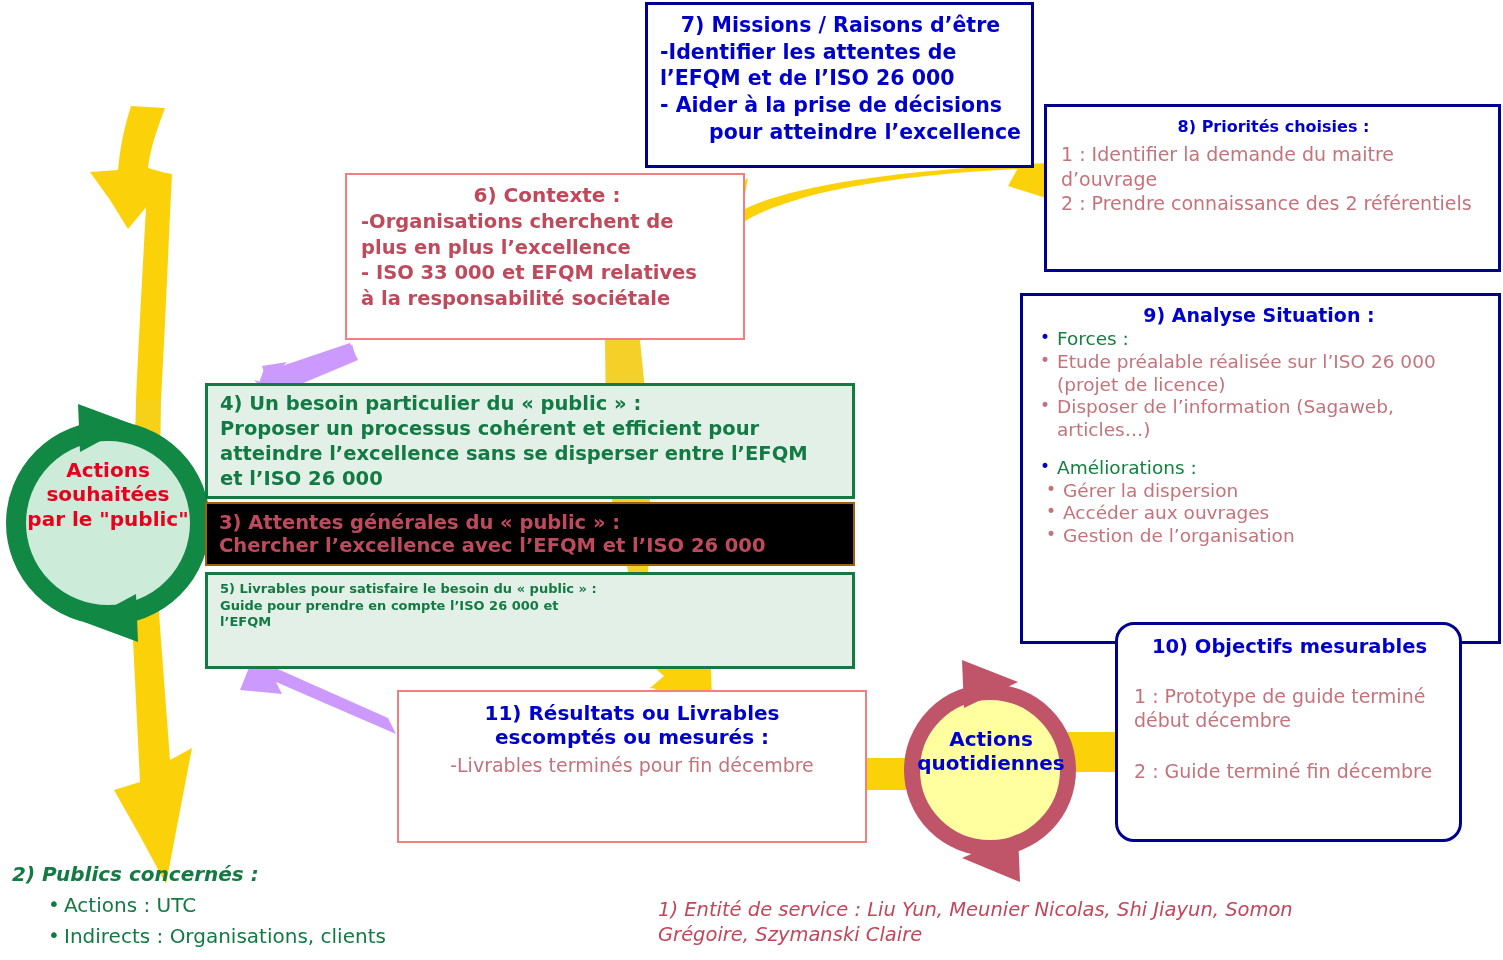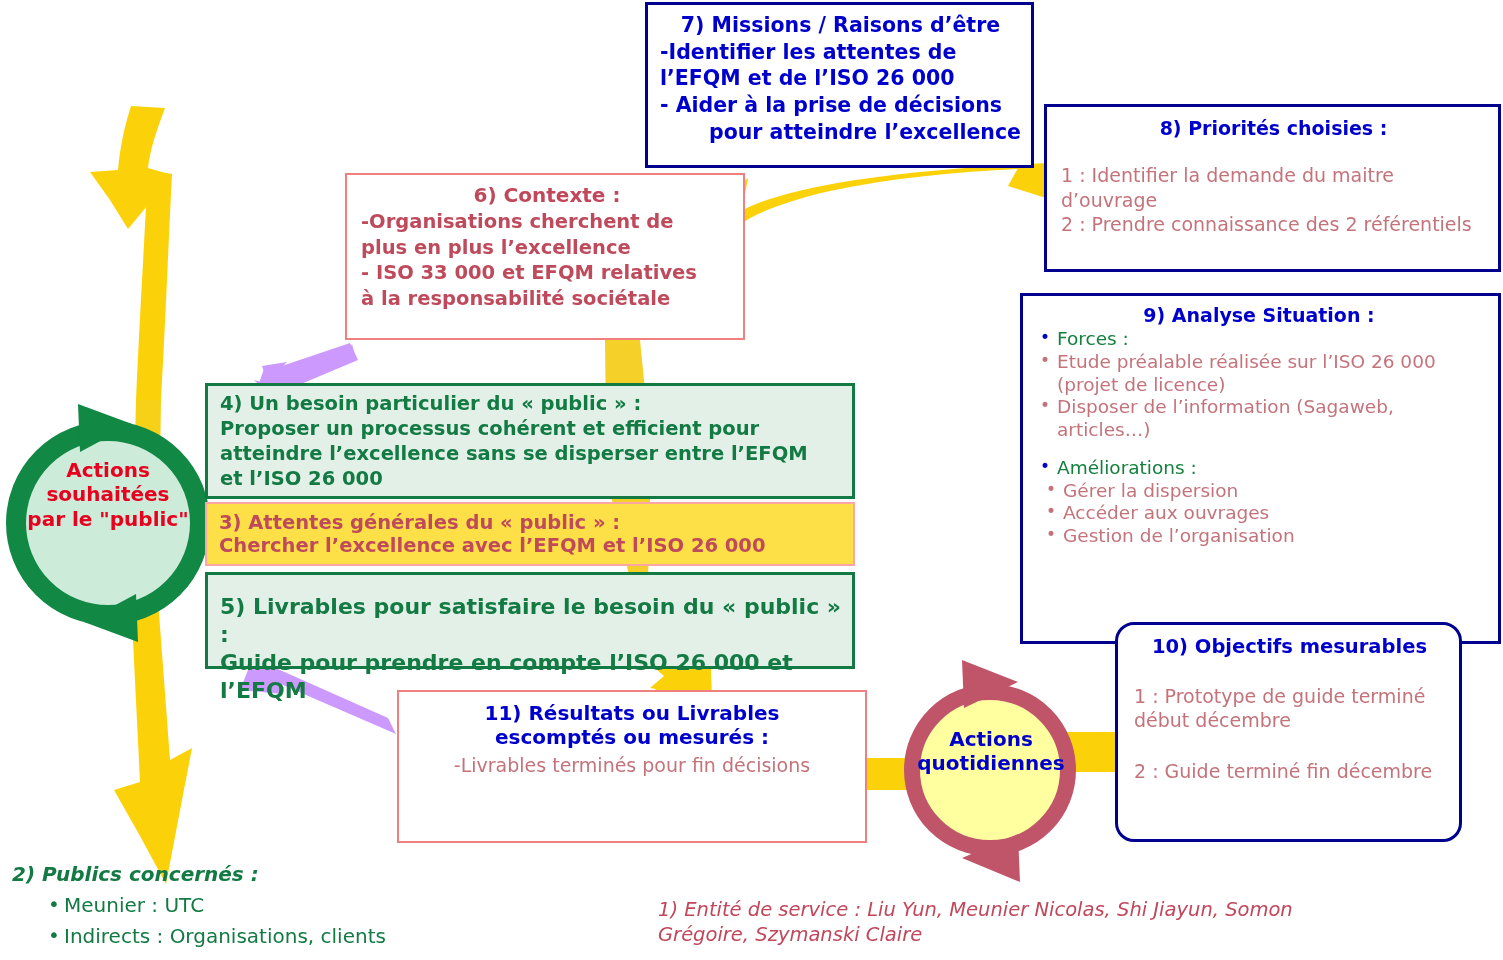--- a/index.html
+++ b/index.html
@@ -33,22 +33,22 @@
     border: 3px solid #00008f;
   }
   .box-pink {
     border: 2px solid #f08080;
   }
   .box-green {
     border: 3px solid #127a42;
     background: #e2f0e8;
   }
   .box-green-thin {
-    border: 2px solid #fca5a5;
-    background: #fde047;
+    border: 2px solid #a16207;
+    background: #000000;
   }
   .title-blue {
     color: #0000cc;
     font-weight: bold;
     text-align: center;
   }
   .title-red {
     color: #c1475b;
     font-weight: bold;
     text-align: center;
@@ -67,21 +67,21 @@
     padding: 7px 10px 15px 12px;
     font-size: 20.5px;
     line-height: 1.30;
   }
   #box7 .hd { text-align: center; }
   
   #box8 {
     left: 1044px; top: 104px; width: 457px; height: 168px;
     padding: 10px 12px 0 14px;
   }
-  #box8 .hd { font-size: 19px; margin-bottom: 24px; }
+  #box8 .hd { font-size: 16px; margin-bottom: 6px; }
   #box8 .ln { font-size: 19px; color: #c4737b; line-height: 1.30; }
   
   #box9 {
     left: 1020px; top: 293px; width: 481px; height: 351px;
     padding: 8px 17px 0 14px;
   }
   #box9 .hd { font-size: 19px; margin-bottom: 2px; }
   #box9 ul { list-style: none; margin: 0; padding: 0; }
   #box9 li {
     position: relative;
@@ -131,22 +131,22 @@
     left: 205px; top: 502px; width: 650px; height: 64px;
     padding: 7px 8px 0 12px;
     font-size: 19.5px;
     line-height: 1.20;
     color: #bf4a5c;
     font-weight: bold;
   }
   
   #box5 {
     left: 205px; top: 572px; width: 650px; height: 97px;
-    padding: 18px 8px 0 12px;
-    font-size: 22px;
+    padding: 6px 8px 0 12px;
+    font-size: 13px;
     line-height: 1.28;
   }
   
   #box11 {
     left: 397px; top: 690px; width: 470px; height: 153px;
     padding: 10px 12px 0 12px;
   }
   #box11 .hd { font-size: 20px; line-height: 1.18; }
   #box11 .ln { font-size: 19px; color: #c4737b; text-align: center; margin-top: 5px; }
   
@@ -309,38 +309,38 @@
 
   <div class="box box-green" id="box5">
     <div class="body-green">5) Livrables pour satisfaire le besoin du « public » :</div>
     <div class="body-green">Guide pour prendre en compte l’ISO 26 000 et</div>
     <div class="body-green">l’EFQM</div>
   </div>
 
   <div class="box box-pink" id="box11">
     <div class="hd title-blue">11) Résultats ou Livrables</div>
     <div class="hd title-blue">escomptés ou mesurés :</div>
-    <div class="ln">-Livrables terminés pour fin décisions</div>
+    <div class="ln">-Livrables terminés pour fin décembre</div>
   </div>
 
   <div class="circle-label" id="circle-left-label">
     <div>Actions</div>
     <div>souhaitées</div>
     <div>par le "public"</div>
   </div>
 
   <div class="circle-label" id="circle-right-label">
     <div>Actions</div>
     <div>quotidiennes</div>
   </div>
 
   <div id="block2">
     <div class="hd">2) Publics concernés :</div>
     <ul>
-      <li>Meunier :  UTC</li>
+      <li>Actions :  UTC</li>
       <li>Indirects : Organisations, clients</li>
     </ul>
   </div>
 
   <div id="block1">
     <div>1) Entité de service : Liu Yun, Meunier Nicolas, Shi Jiayun, Somon</div>
     <div>Grégoire, Szymanski Claire</div>
   </div>
 
 </div>

